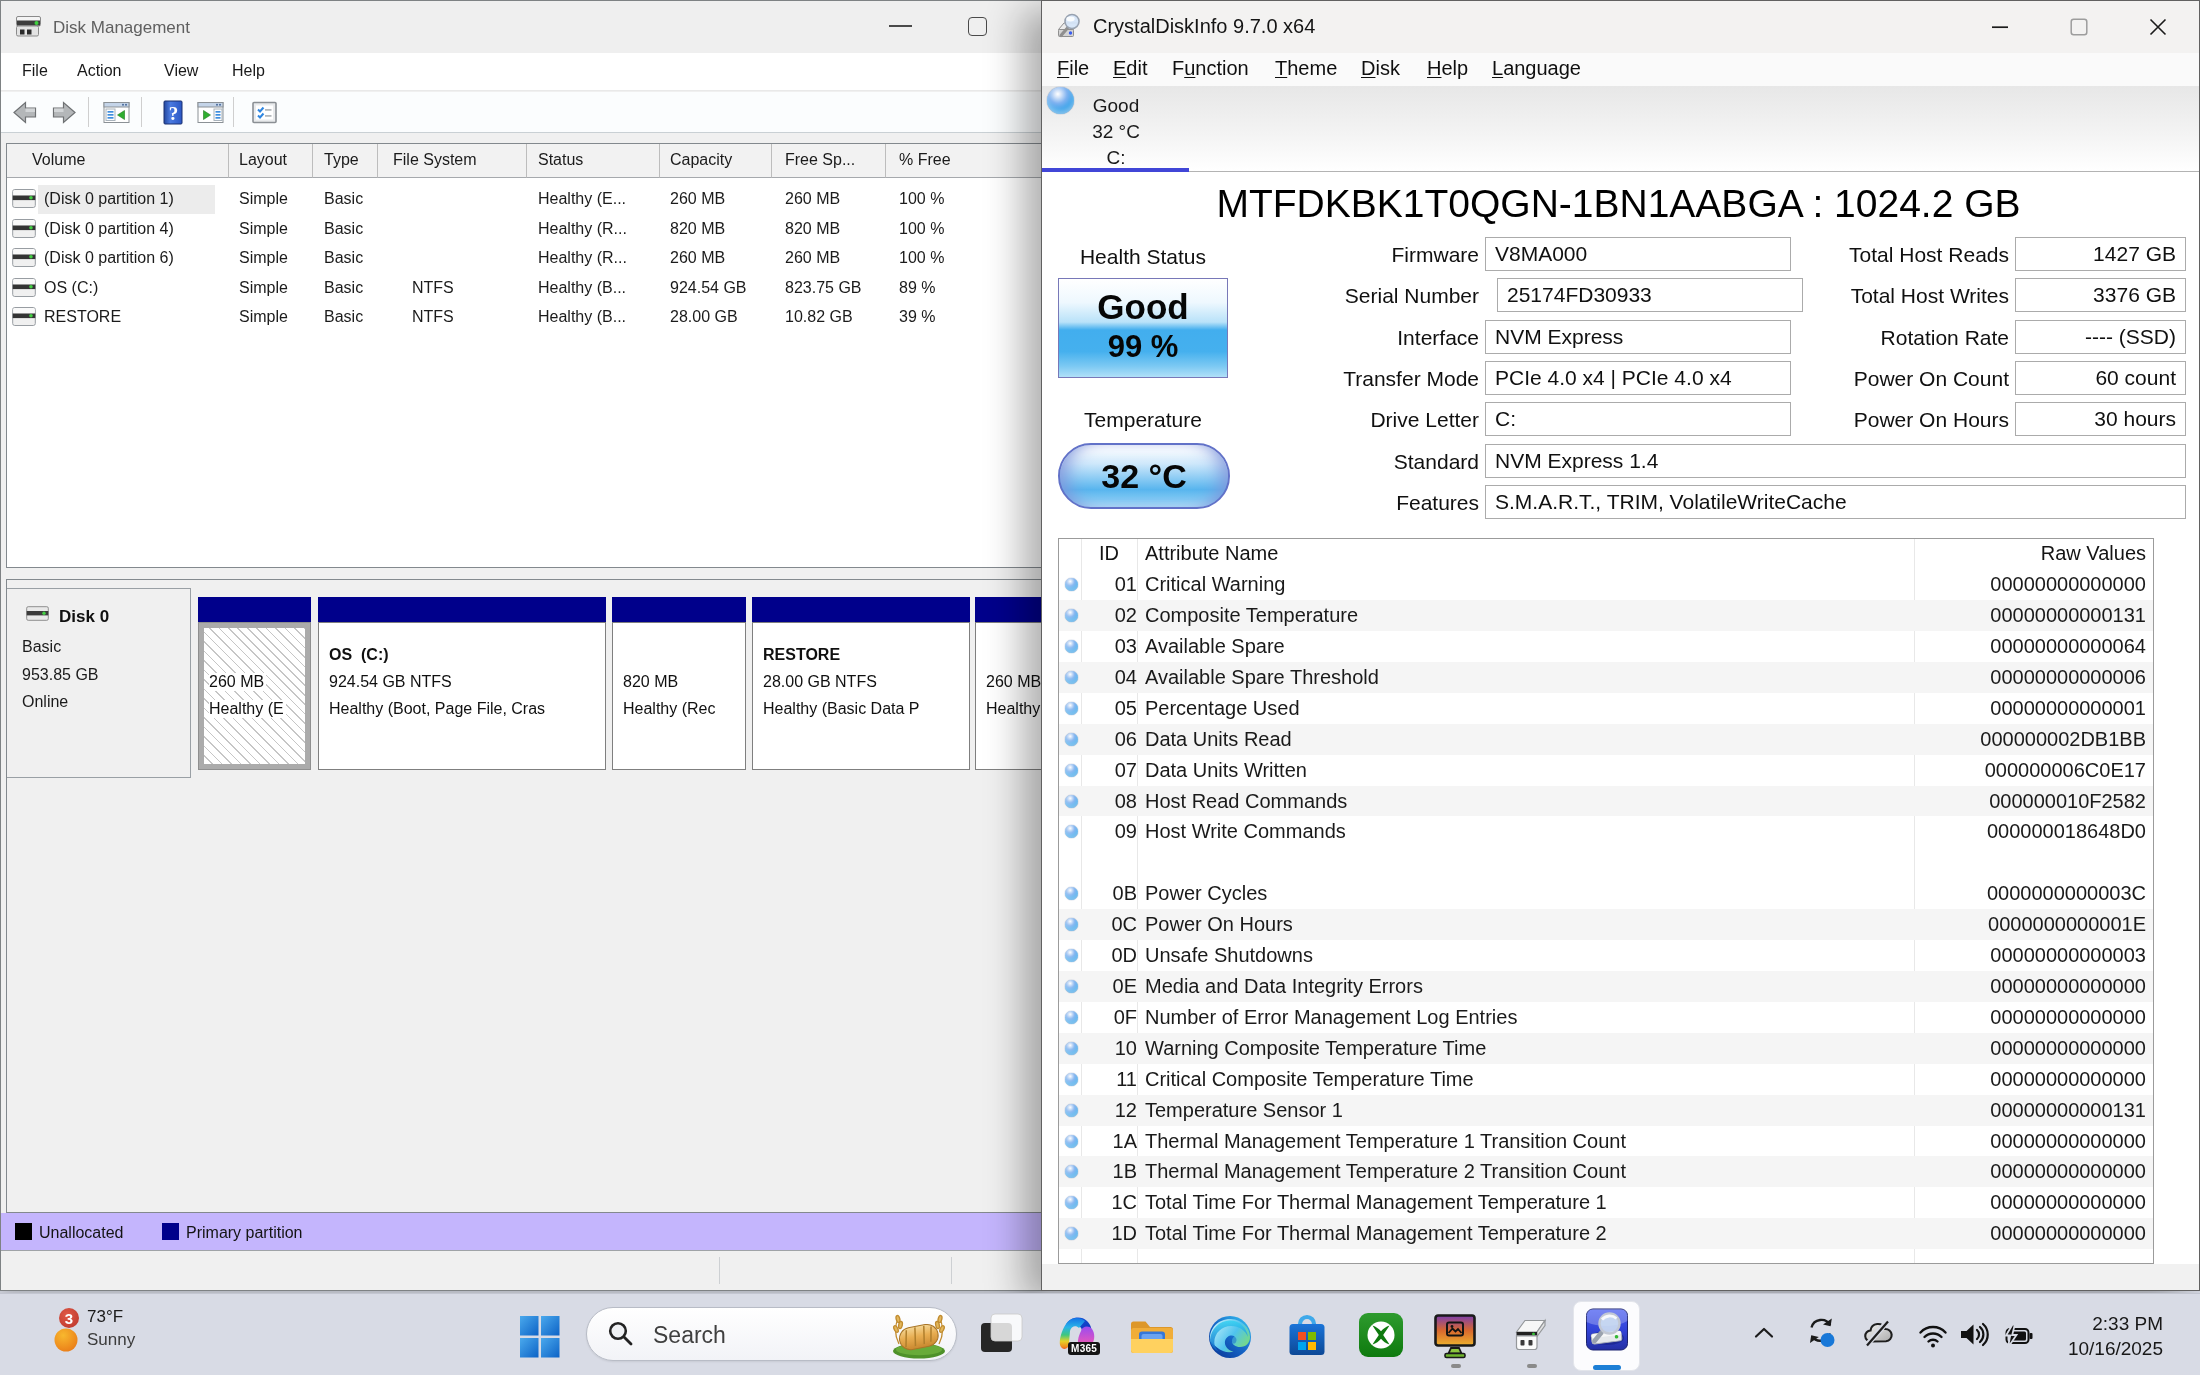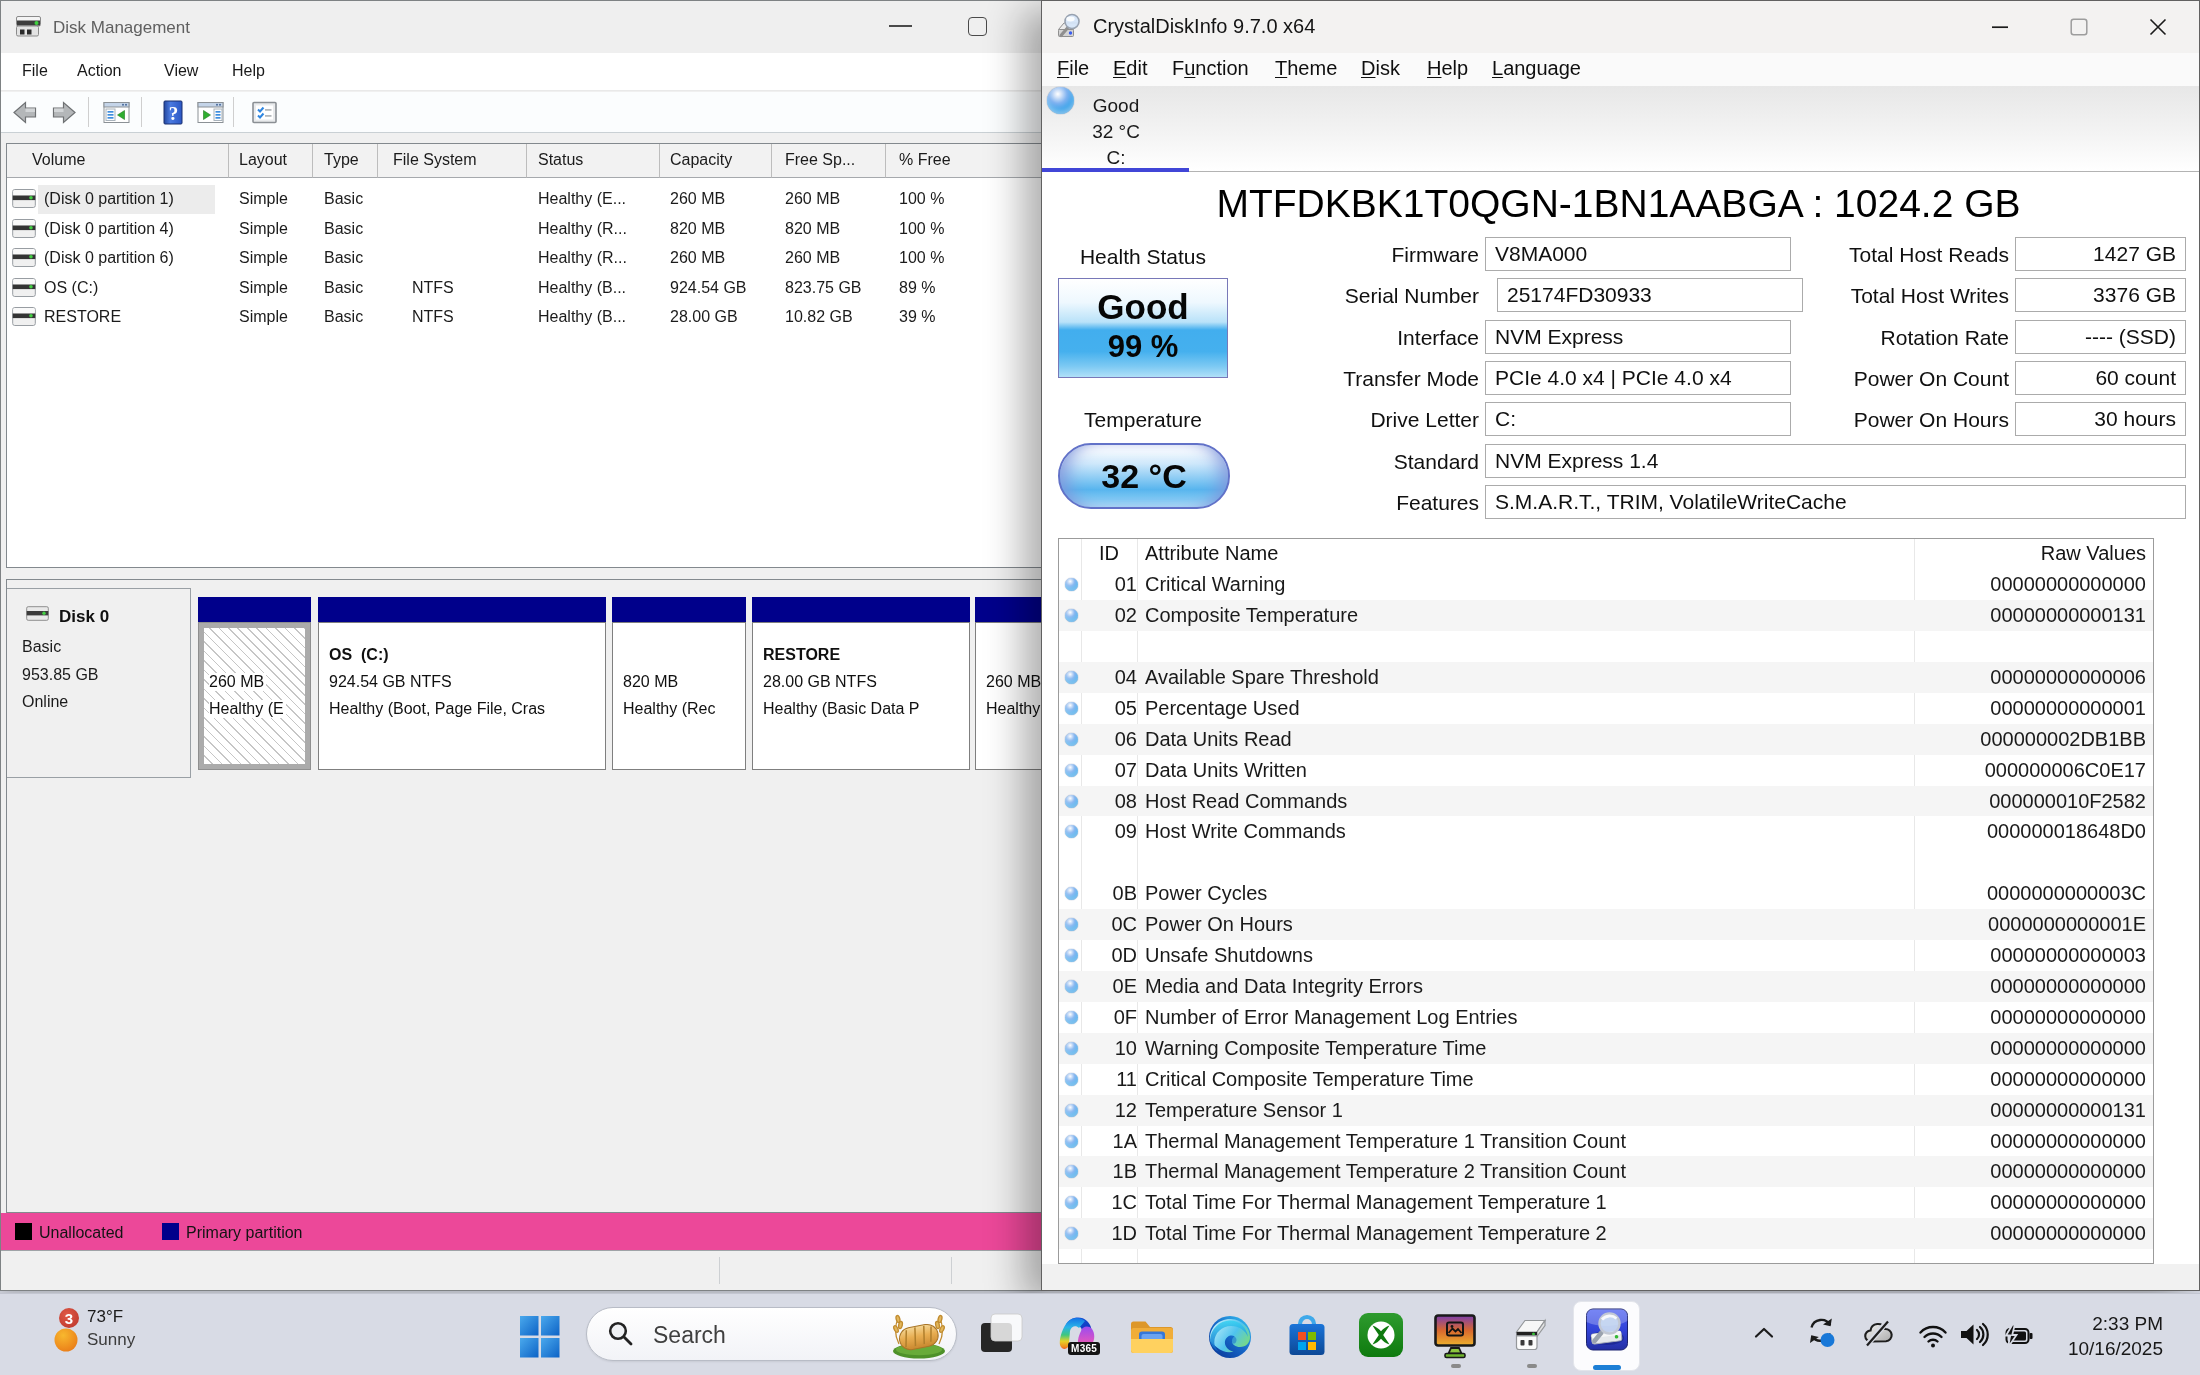--- a/index.html
+++ b/index.html
@@ -50,21 +50,21 @@
     border:1px solid #7f7f7f; }
   .part-box.selected { background:#ababab; border-color:#8f8f8f; }
   .part-hatch { position:absolute; inset:5px; background:
     repeating-linear-gradient(45deg,#ffffff 0 5.6px,#c6c6c6 5.6px 6.7px); }
   .part-l { position:absolute; left:11px; right:3px; font-size:16px; color:#101010;
     white-space:pre; overflow:hidden; }
   .part-l.name { font-weight:bold; }
   .part-l.onhatch { background:#fff; right:auto; padding-right:2px; }
 
   .legend-strip { position:absolute; left:0; top:1212px; width:100%; height:38px;
-    background:#ec4899; border-bottom:1px solid #9fa3a7; }
+    background:#c4b5fd; border-bottom:1px solid #9fa3a7; }
   .legend-swatch { position:absolute; top:10px; width:17px; height:17px; }
   .legend-label { position:absolute; top:11px; font-size:16px; color:#141414; }
   .dm-statusbar { position:absolute; left:0; top:1250px; width:100%; height:39px; background:#f0f0f0; }
   .dm-status-sep { position:absolute; top:6px; width:1px; height:27px; background:#cdd0d3; }
 
   
   .win-cdi { position:absolute; left:1041px; top:0; width:1159px; height:1291px;
     background:#fff; border:1px solid #616161;
     box-shadow:-18px 10px 36px rgba(0,0,0,.32); }
   .cdi-titlebar { position:absolute; left:0; top:0; right:0; height:52px; background:#f3f2f1; }
@@ -531,20 +531,26 @@
           <span class="smart-id">01</span>
           <span class="smart-name">Critical Warning</span>
           <span class="smart-raw">00000000000000</span>
         </div>
         <div class="smart-row alt" style="top:61.11px;height:30.91px">
           <span class="smart-orb orb" style="top:9.0px"></span>
           <span class="smart-id">02</span>
           <span class="smart-name">Composite Temperature</span>
           <span class="smart-raw">00000000000131</span>
         </div>
+        <div class="smart-row" style="top:92.02px;height:30.91px">
+          <span class="smart-orb orb" style="top:9.0px"></span>
+          <span class="smart-id">03</span>
+          <span class="smart-name">Available Spare</span>
+          <span class="smart-raw">00000000000064</span>
+        </div>
         <div class="smart-row alt" style="top:122.93px;height:30.91px">
           <span class="smart-orb orb" style="top:9.0px"></span>
           <span class="smart-id">04</span>
           <span class="smart-name">Available Spare Threshold</span>
           <span class="smart-raw">00000000000006</span>
         </div>
         <div class="smart-row" style="top:153.84px;height:30.91px">
           <span class="smart-orb orb" style="top:9.0px"></span>
           <span class="smart-id">05</span>
           <span class="smart-name">Percentage Used</span>

